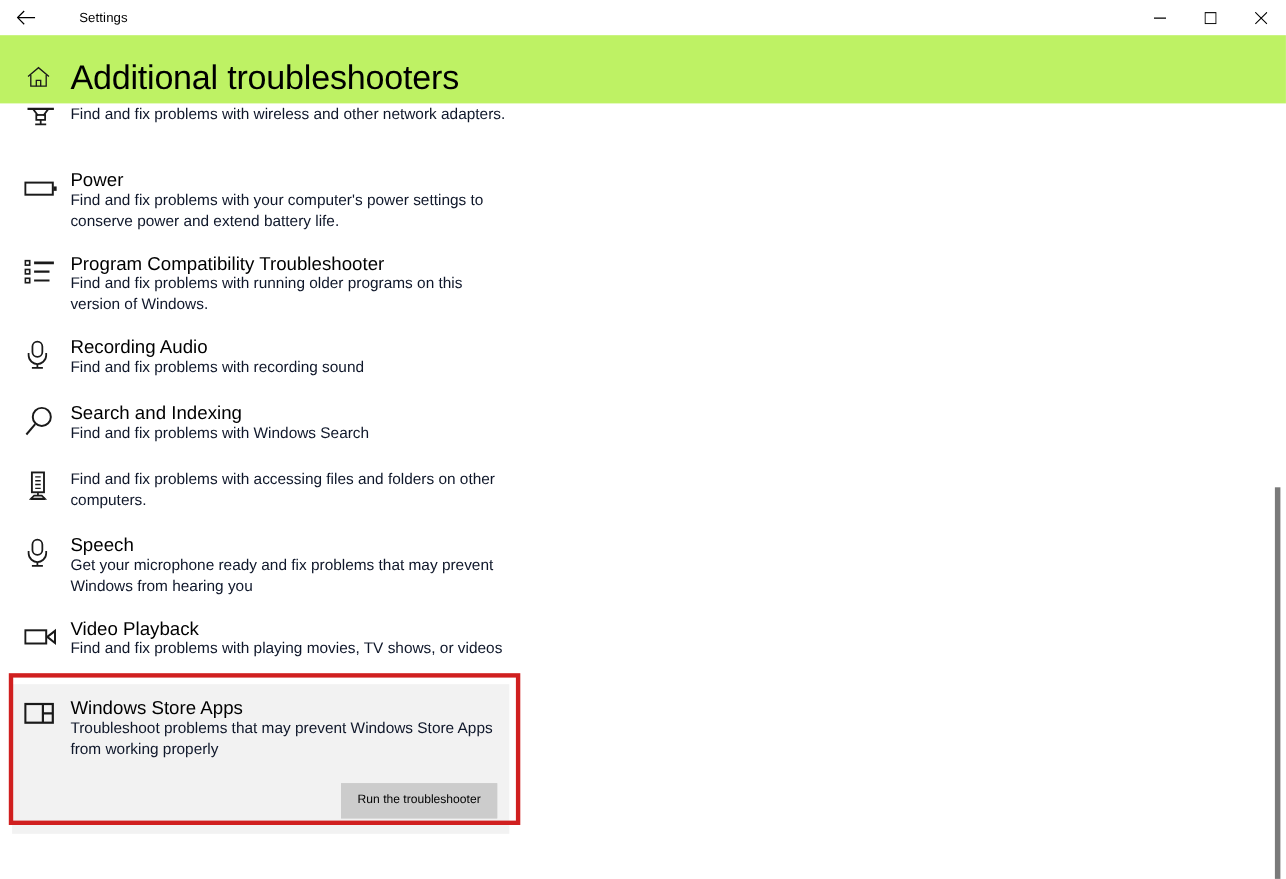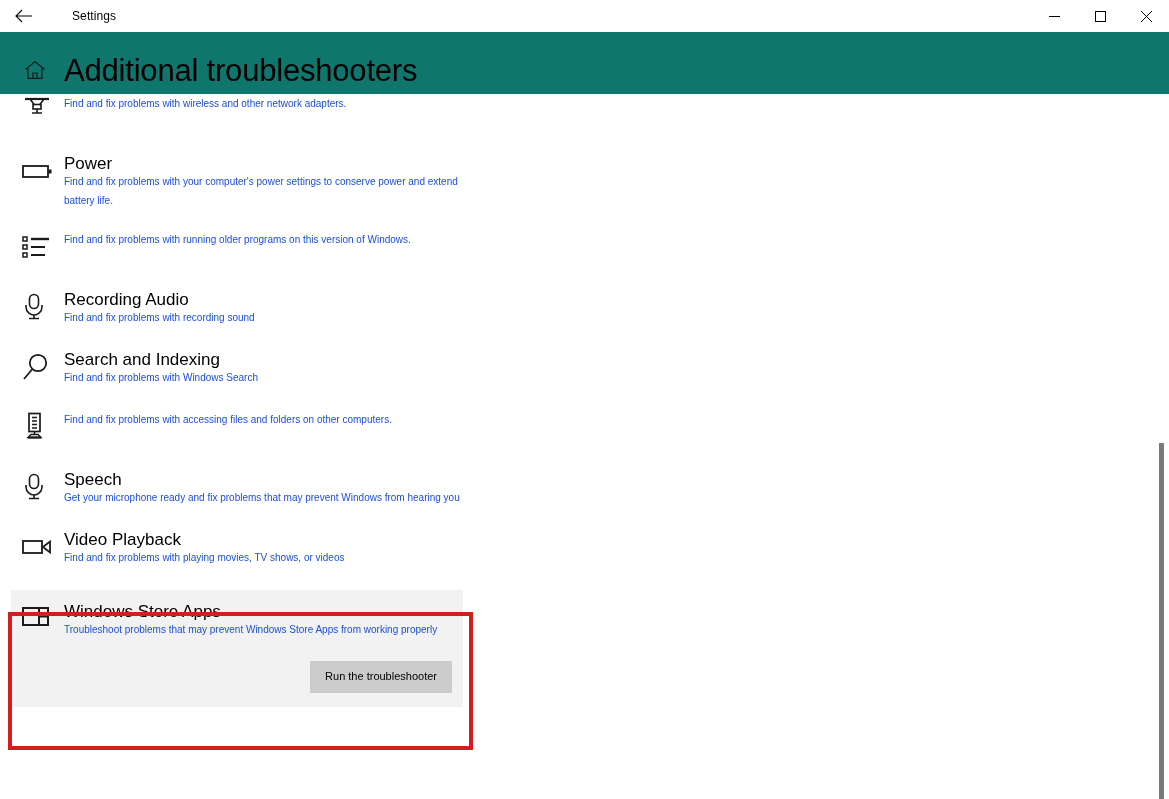--- a/index.html
+++ b/index.html
@@ -56,21 +56,21 @@
     cursor: default;
   }
 
   
   .header {
     position: absolute;
     left: 0;
     top: 32px;
     width: 1169px;
     height: 62px;
-    background: #0f766e;
+    background: #bef264;
     z-index: 5;
     pointer-events: none;
   }
   .home-icon {
     position: absolute;
     left: 24px;
     top: 28px;
     pointer-events: auto;
     cursor: pointer;
   }
@@ -108,22 +108,22 @@
     align-items: center;
     justify-content: flex-start;
   }
   .item-title {
     font-size: 17px;
     color: #000000;
     line-height: 17px;
     padding-top: 1px;
   }
   .item-desc {
-    font-size: 10px;
-    color: #1d4ed8;
+    font-size: 14px;
+    color: #0f172a;
     line-height: 19px;
     max-width: 400px;
   }
 
   
   .item-clipped { margin-top: 0; }
   .item-clipped .item-icon { top: -4px; }
 
   .item-spacer { height: 20px; }
 
@@ -258,20 +258,21 @@
     <div class="item-icon">
       <svg width="30" height="26" viewBox="0 0 30 26" aria-hidden="true">
         <rect x="1" y="3" width="4" height="4" fill="none" stroke="#1a1a1a" stroke-width="1.5"></rect>
         <rect x="1" y="11" width="4" height="4" fill="none" stroke="#1a1a1a" stroke-width="1.5"></rect>
         <rect x="1" y="19" width="4" height="4" fill="none" stroke="#1a1a1a" stroke-width="1.5"></rect>
         <path d="M9 5 H27" stroke="#1a1a1a" stroke-width="2.4"></path>
         <path d="M9 13 H23" stroke="#1a1a1a" stroke-width="2"></path>
         <path d="M9 21 H23" stroke="#1a1a1a" stroke-width="2"></path>
       </svg>
     </div>
+    <div class="item-title">Program Compatibility Troubleshooter</div>
     <div class="item-desc">Find and fix problems with running older programs on this version of Windows.</div>
   </div>
 
   <div class="item-spacer"></div>
 
   <div class="item">
     <div class="item-icon">
       <svg width="26" height="28" viewBox="0 0 26 28" aria-hidden="true">
         <rect x="7.5" y="1.5" width="9" height="14" rx="4.5" fill="none" stroke="#1a1a1a" stroke-width="1.6"></rect>
         <path d="M4 12 V14 C4 19 8.5 22 12 22 C15.5 22 20 19 20 14 V12" fill="none" stroke="#1a1a1a" stroke-width="1.6"></path>

